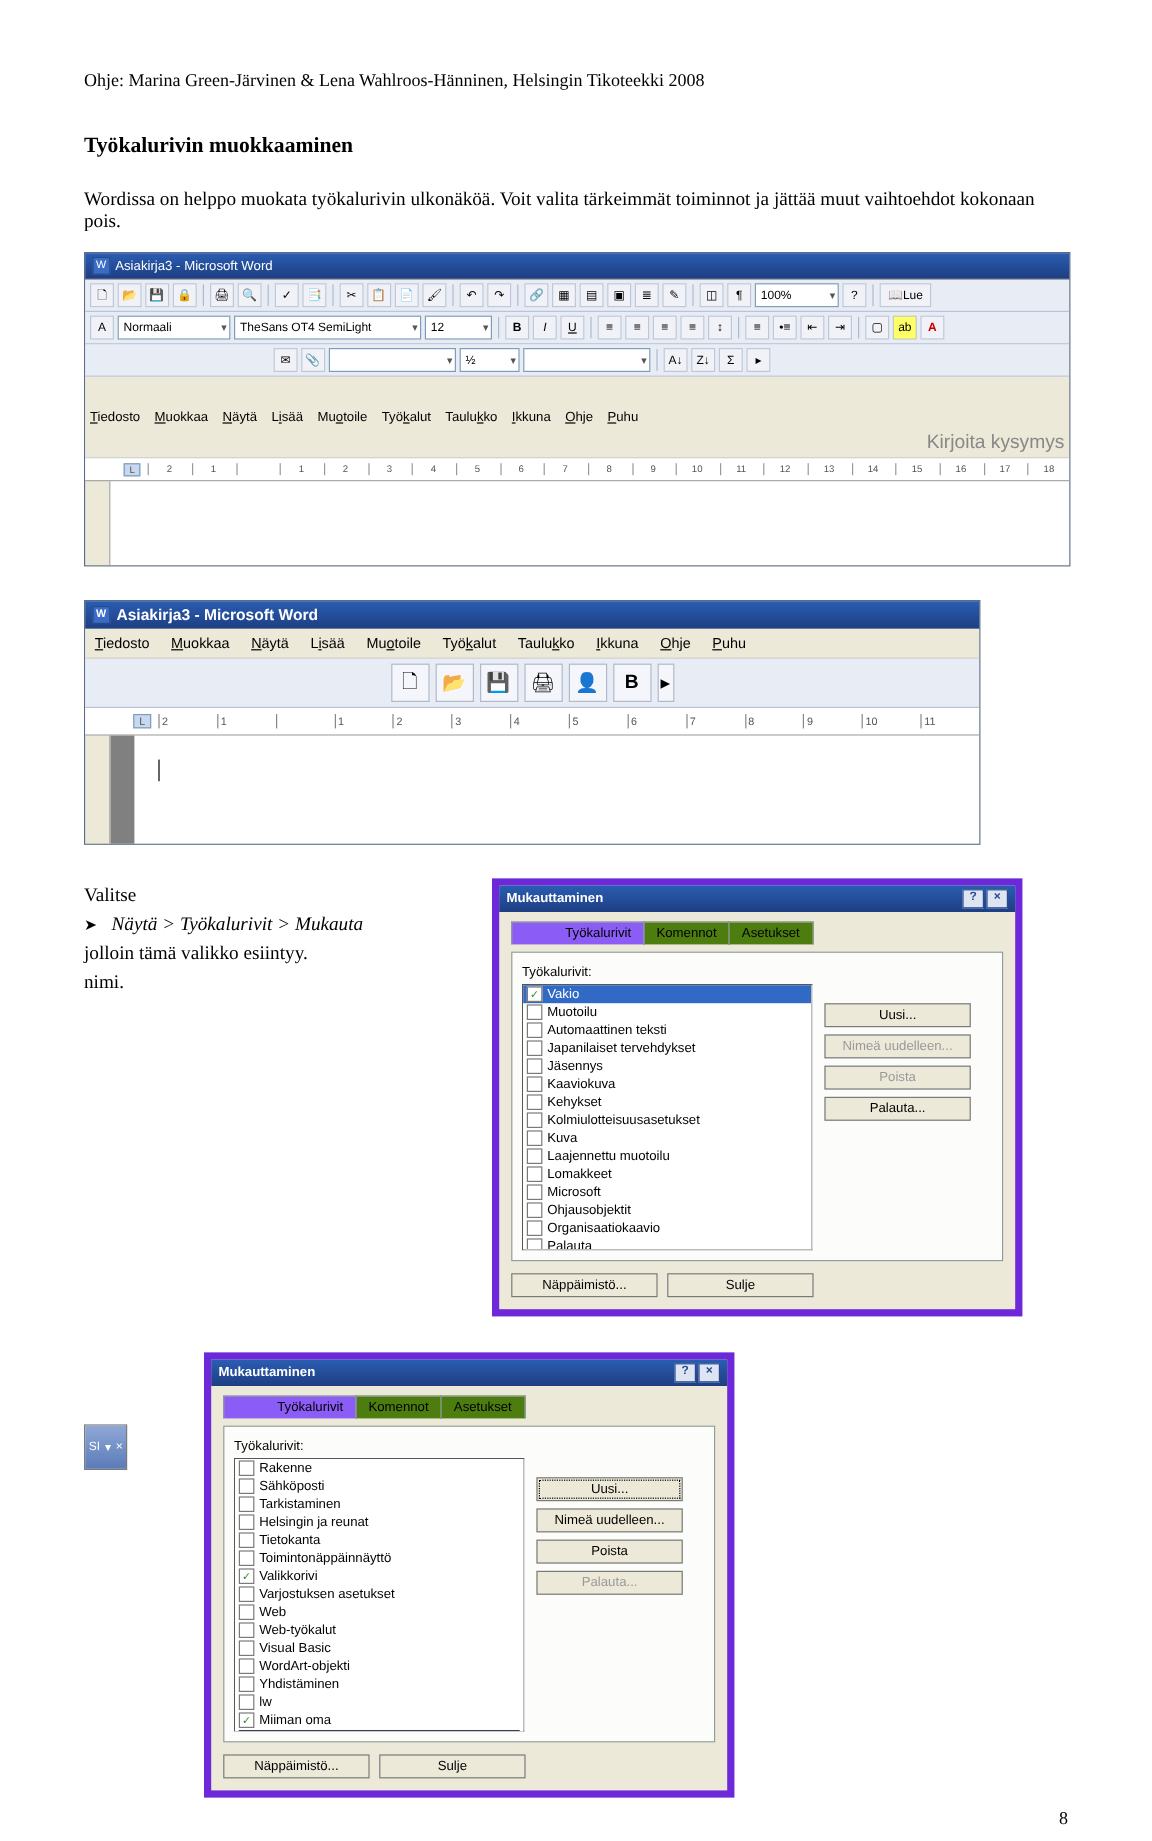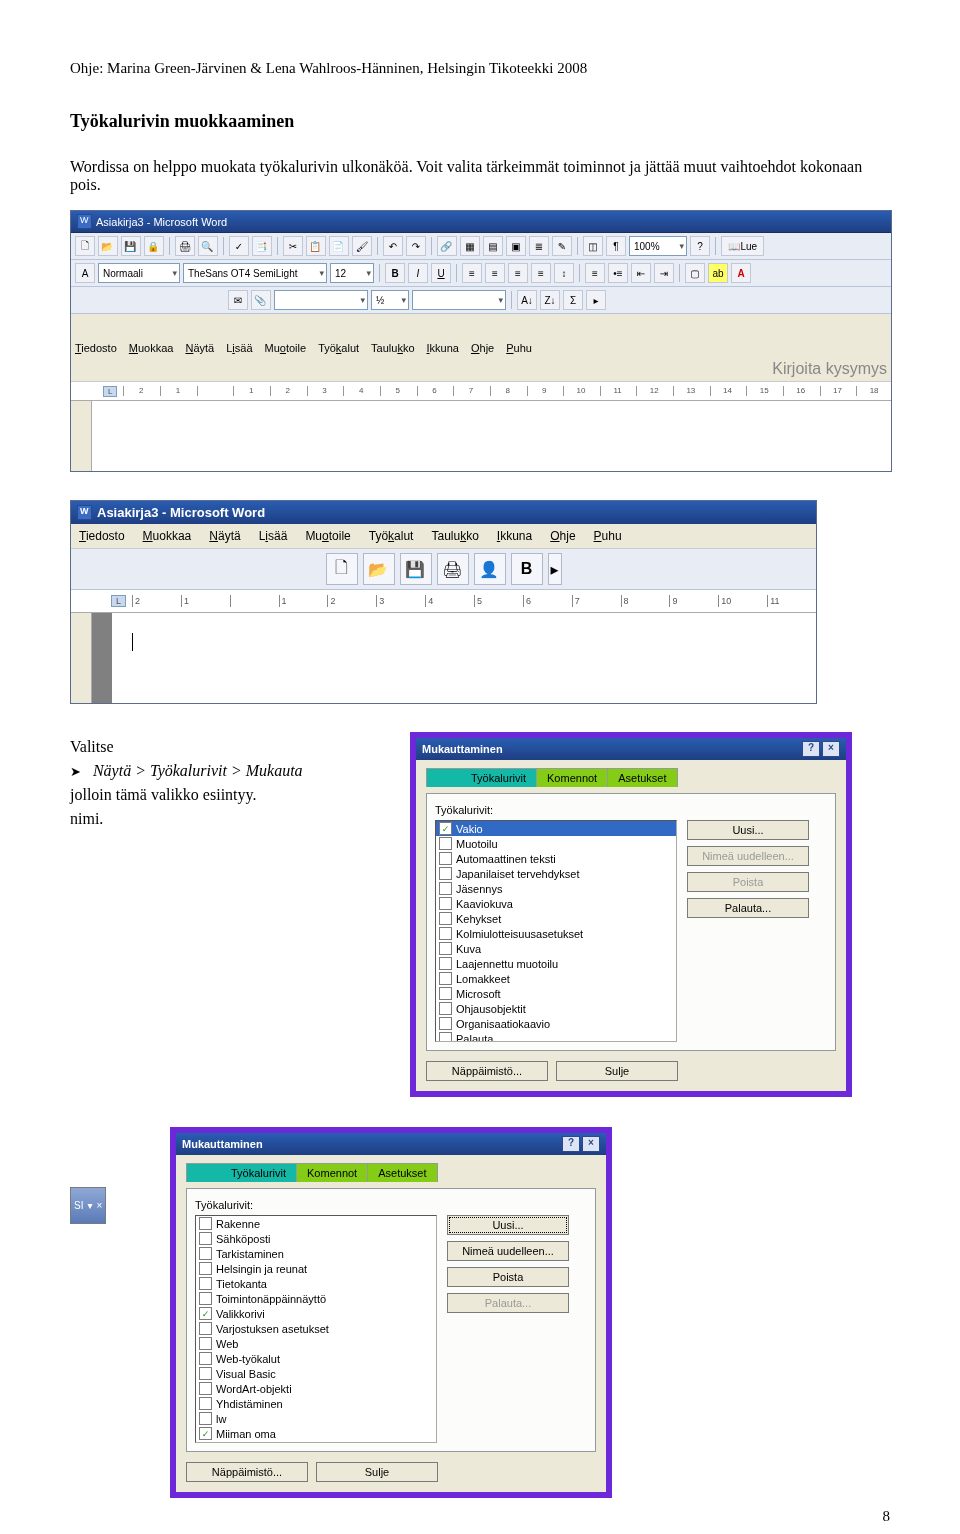--- a/index.html
+++ b/index.html
@@ -62,21 +62,21 @@
     align-items: center;
     justify-content: center;
     font-size: 10px;
   }
   .tb-sep { width: 1px; height: 18px; background: #b0b8cc; margin: 0 2px; }
   .tb-select {
     background: #fff;
     border: 1px solid #7f9db9;
     height: 18px;
     font-size: 10px;
-    padding: 0 8px 0 4px;
+    padding: 0 20px 0 4px;
     display: inline-flex;
     align-items: center;
     position: relative;
   }
   .tb-select::after {
     content:"▾"; position:absolute; right:2px; font-size:9px; color:#555;
   }
   .menubar1 {
     background: #ece9d8;
     padding: 3px 4px;
@@ -179,39 +179,39 @@
     justify-content: space-between;
     align-items: center;
   }
   .dlg-title .winbtns { display:flex; gap:2px; }
   .dlg-title .winbtn { width:16px; height:14px; background:#dde4f3; border:1px solid #2a4a8c; color:#2a4a8c; font-size:10px; text-align:center; line-height:12px; }
   .dlg-body { padding: 8px 10px 10px 10px; }
   .tabs { display:flex; gap:0; margin-bottom:6px; }
   .tab {
     padding: 3px 10px;
     border: 1px solid #919b9c;
-    background: #84cc16;
+    background: #4d7c0f;
     font-size: 11px;
     border-bottom: none;
     margin-right: -1px;
   }
-  .tab.active { background: #14b8a6; position:relative; z-index:2;padding-left:44px; }
+  .tab.active { background: #8b5cf6; position:relative; z-index:2;padding-left:44px; }
   .tab-panel { border: 1px solid #919b9c; background:#fcfcfa; padding: 8px; }
   .lbl { display:block; margin: 2px 0 4px 0; }
   .listbox {
     border: 1px inset #aaa;
     background: #fff;
     overflow-y: scroll;
   }
   .listbox .row { display:flex; align-items:center; gap:4px; padding:1px 3px; font-size:11px; }
   .listbox .row.sel { background:#316ac5; color:#fff; }
   .listbox .row.edit { padding:0; }
   .listbox .row.edit input { border:1px solid #000; font-size:11px; width:100%; box-sizing:border-box; padding:1px 2px; }
   .chk { width:11px; height:11px; border:1px solid #7a7a7a; background:#fff; display:inline-flex; align-items:center; justify-content:center; font-size:9px; color:#2a8c2a; }
-  .btncol { display:flex; flex-direction:column; gap:6px; }
+  .btncol { display:flex; flex-direction:column; gap:6px;margin-top:16px; }
   .dlg-btn {
     border: 1px solid #7a7a7a;
     background: #ece9d8;
     padding: 3px 10px;
     font-size: 11px;
     text-align: center;
     min-width: 100px;
   }
   .dlg-btn.em { outline: 1px dotted #000; outline-offset: -3px; }
   .dlg-btn.disabled { color:#9a9a9a; }

